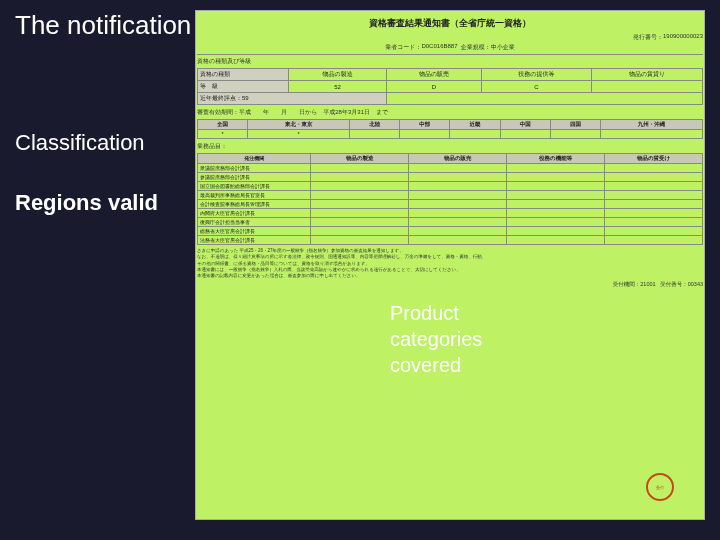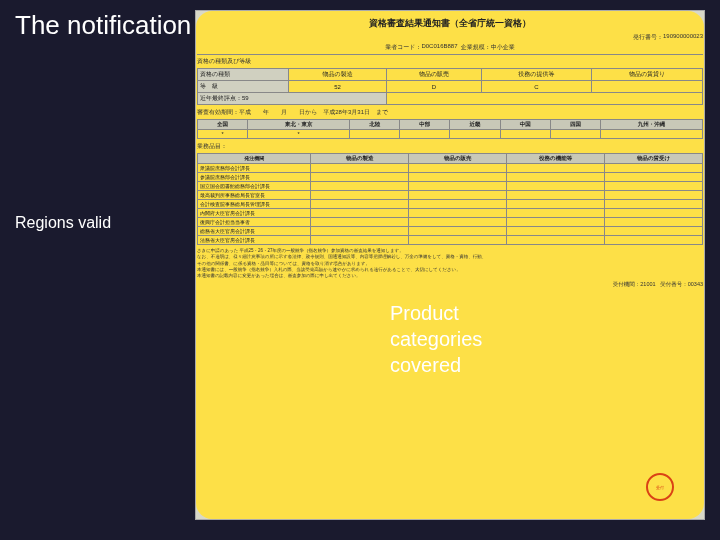--- a/index.html
+++ b/index.html
@@ -47,24 +47,23 @@
       font-size: 22px;
       font-weight: 500;
       z-index: 10;
     }
 
     .regions-valid-label {
       position: absolute;
       top: 190px;
       left: 15px;
       color: #ffffff;
-      font-size: 16px;
-      font-weight: 400;
+      font-size: 22px;
+      font-weight: 700;
       z-index: 10;
-      margin-top: 24px;
     }
 
     .product-categories-label {
       position: absolute;
       top: 300px;
       left: 390px;
       color: #ffffff;
       font-size: 20px;
       font-weight: 500;
       z-index: 10;
@@ -81,24 +80,23 @@
       width: 510px;
       height: 510px;
       background: #d8d8c8;
       border: 1px solid #aaa;
       overflow: hidden;
     }
 
     .doc-inner {
       width: 100%;
       height: 100%;
-      background: #fde047;
+      background: #bef264;
       position: relative;
       padding: 6px 1px;
-      border-radius: 16px;
     }
 
     
     .doc-title {
       text-align: center;
       font-size: 9px;
       font-weight: bold;
       color: #222;
       margin-bottom: 3px;
       font-family: 'MS Gothic', monospace;
@@ -234,20 +232,21 @@
 
   </style>
 </head>
 <body>
 
 <div class="slide-container">
 
   <div class="title-label">The notification</div>
 
 
+  <div class="classification-label">Classification</div>
 
   <div class="regions-valid-label">Regions valid</div>
 
   <div class="product-categories-label">Product categories covered</div>
 
   <div class="doc-area">
     <div class="doc-inner">
 
       <div class="doc-title">資格審査結果通知書（全省庁統一資格）</div>
 

